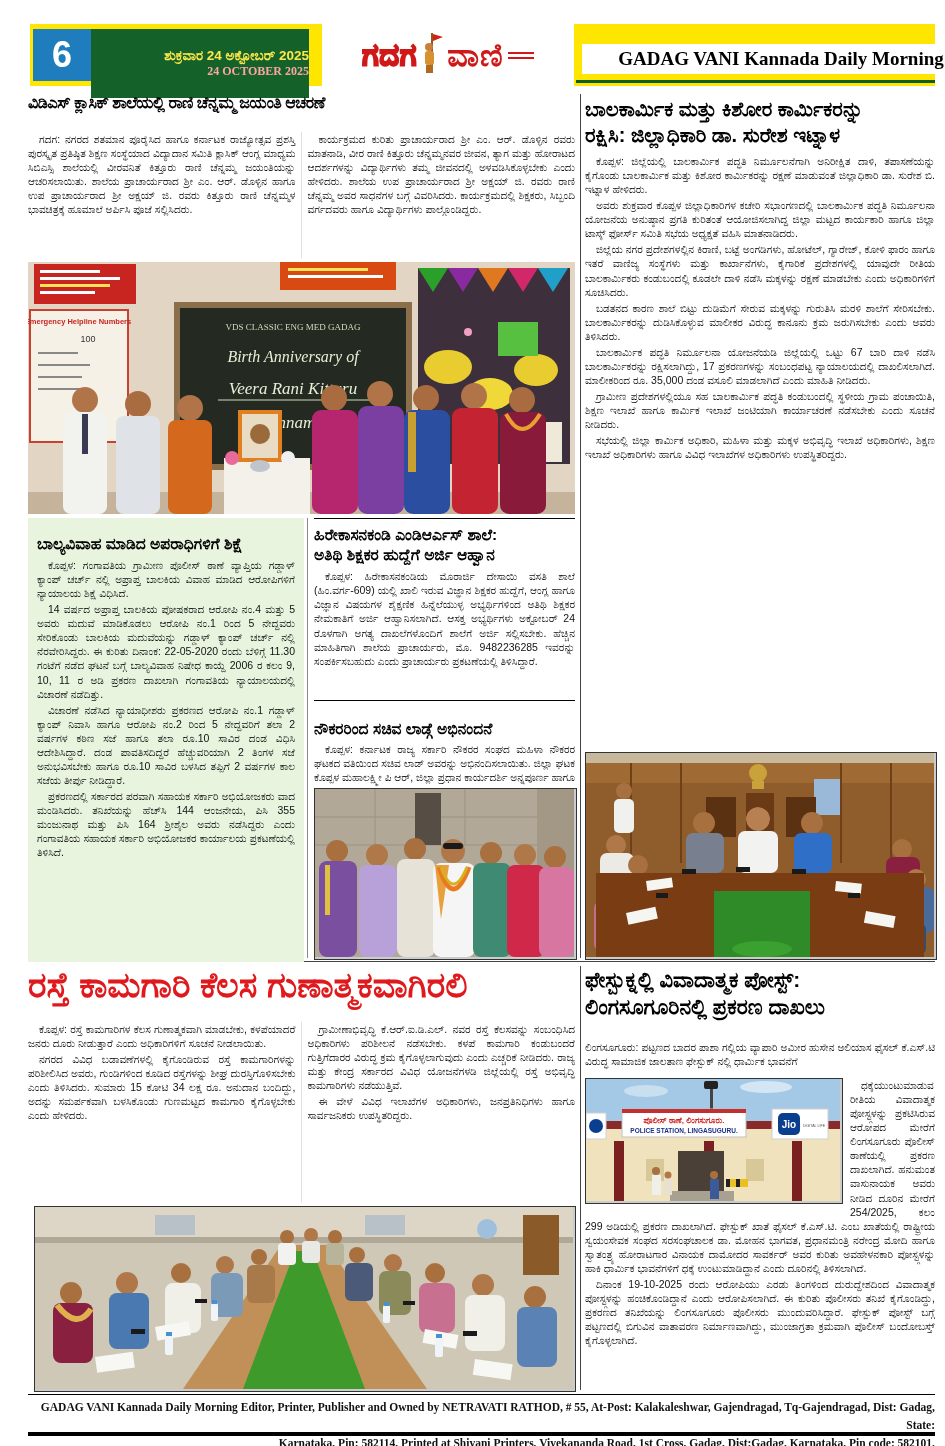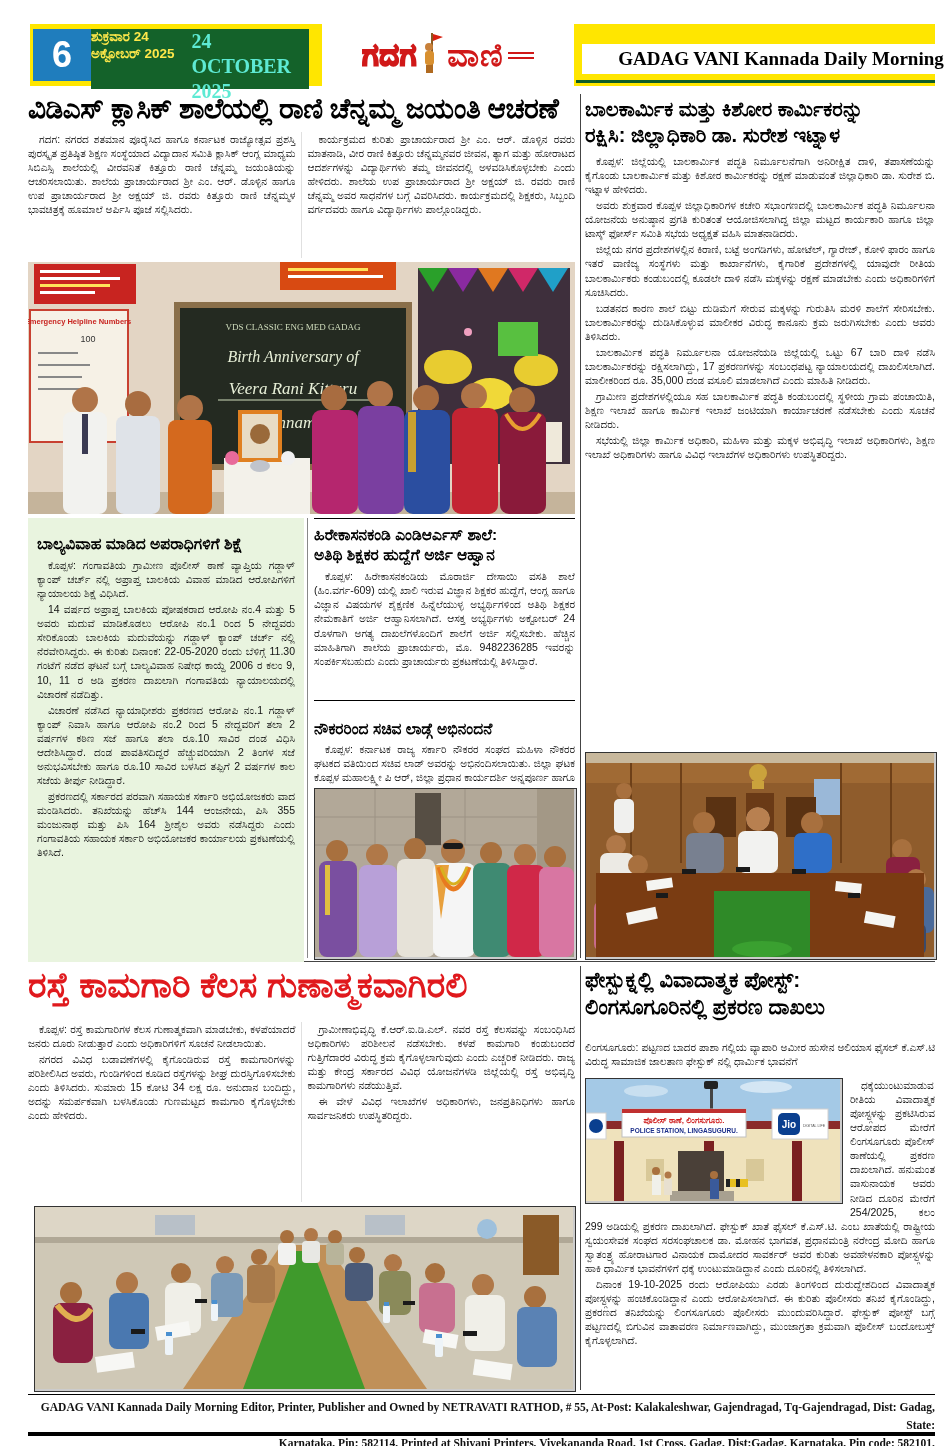--- a/index.html
+++ b/index.html
@@ -3,39 +3,39 @@
 <meta charset="utf-8">
 <style>
   html,body{margin:0;padding:0;background:#ffffff;}
   .page{position:relative;width:945px;height:1446px;background:#ffffff;overflow:hidden;
         font-family:"Liberation Sans",sans-serif;color:#111;}
   .abs{position:absolute;}
   
   .hdr-strip{left:30px;top:24px;width:905px;height:62px;background:#ffe600;}
   .pagenum{left:3px;top:5px;width:58px;height:52px;background:#1f7dbd;color:#fff;
            font-weight:bold;font-size:36px;display:flex;align-items:center;justify-content:center;}
-  .datebox{left:61px;top:5px;width:218px;height:60px;background:#14622a;color:#ffe84a;
-           display:flex;flex-direction:row;align-items:flex-start;justify-content:center;line-height:1.25;}
+  .datebox{left:61px;top:5px;width:218px;height:69px;background:#14622a;color:#ffe84a;
+           display:flex;flex-direction:column;align-items:flex-end;justify-content:center;line-height:1.25;}
   .date-kn{font-size:13.5px;font-weight:bold;}
-  .date-en{font-size:20px;font-weight:bold;font-family:"Liberation Serif",serif;color:#5eead4;}
+  .date-en{font-size:12px;font-weight:bold;font-family:"Liberation Serif",serif;color:#fca5a5;}
   .logobox{left:292px;top:0px;width:252px;height:62px;background:#ffffff;display:flex;
            align-items:center;justify-content:center;gap:4px;}
   .m-word1{font-size:30px;font-weight:bold;color:#fff;-webkit-text-stroke:2px #d01818;letter-spacing:1px;}
   .m-word2{font-size:32px;font-weight:bold;color:#d01818;letter-spacing:1px;}
   .m-lines{display:flex;flex-direction:column;gap:3px;}
   .m-lines div{width:26px;height:2px;background:#d01818;}
   .bannerbox{left:552px;top:20px;width:398px;height:30px;background:#ffffff;display:flex;
              align-items:center;justify-content:center;}
   .banner-t{font-family:"Liberation Serif",serif;font-weight:bold;font-size:19px;color:#000;white-space:nowrap;}
   .hdr-greenline{left:576px;top:80px;width:359px;height:3px;background:#0e5d27;}
   
   .vrule{width:1px;background:#444;}
   .hrule{height:1px;background:#444;}
   
-  .headline-xl{font-weight:bold;color:#000;font-size:28px;line-height:1.1;letter-spacing:-0.5px;}
+  .headline-xl{font-weight:bold;color:#000;font-size:16px;line-height:1.1;letter-spacing:-0.5px;}
   .headline-lg{font-weight:bold;color:#000;font-size:20px;line-height:1.3;}
   .headline-md{font-weight:bold;color:#000;font-size:15.5px;line-height:1.3;}
   .headline-red{font-weight:bold;color:#e0191d;font-size:35px;line-height:1.1;}
   .bodytxt{font-size:10.5px;line-height:1.34;text-align:justify;overflow:hidden;}
   .bodytxt p{margin:0 0 2px 0;text-indent:11px;}
   .twocol{column-count:2;column-gap:12px;column-rule:1px solid #e0e0e0;}
   .greenpanel{background:#e9f4df;}
   
   .photo{overflow:hidden;background:#ccc;}
   .bordered{border:1px solid #333;}

